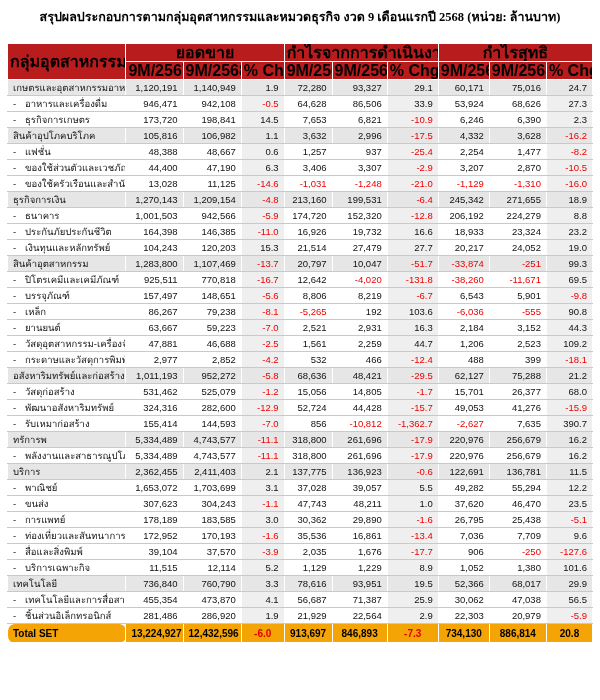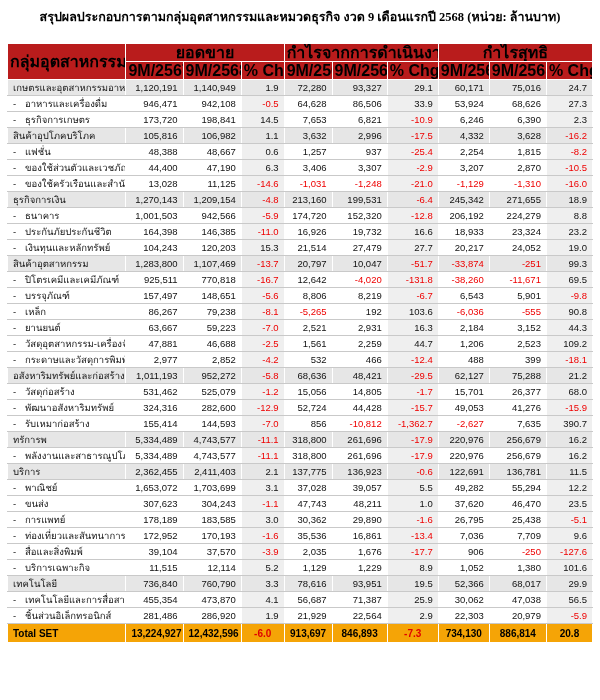--- a/index.html
+++ b/index.html
@@ -10,21 +10,21 @@
   thead th{background:#b91c1c;color:#000;font-weight:bold;text-align:center;border-color:#fff;font-size:16px;padding:2px 2px;}
   thead th.group-head{border-bottom:1.5px solid #fff;}
   td.name{text-align:left;color:#111;padding-left:5px;}
   td.name .dash{display:inline-block;width:12px;}
   td.num{text-align:right;color:#111;}
   td.pct{background:#EFEFEF;}
   tr.group td{background:#E6E6E6;}
   tr.group td.pct{background:#E6E6E6;}
   td.neg{color:#EE0000;}
   tfoot td, tfoot th{background:#F5A406;font-weight:bold;border-color:#fff;font-size:10px;padding:2.5px 5px;}
-  tfoot th{text-align:left;}
+  tfoot th{text-align:left;border-radius:7px;}
   tfoot td{text-align:center;}
   tfoot td.neg{color:#E00000;}
 </style>
 </head>
 <body>
 
 <div class="page">
   <div class="title">สรุปผลประกอบการตามกลุ่มอุตสาหกรรมและหมวดธุรกิจ งวด 9 เดือนแรกปี 2568 (หน่วย: ล้านบาท)</div>
 
   <table>
@@ -110,21 +110,21 @@
         </tr>
         <tr>
           <td class="name"><span class="dash">-</span>แฟชั่น</td>
           <td class="num">48,388</td>
           <td class="num">48,667</td>
           <td class="num pct">0.6</td>
           <td class="num">1,257</td>
           <td class="num">937</td>
           <td class="num pct neg">-25.4</td>
           <td class="num">2,254</td>
-          <td class="num">1,815</td>
+          <td class="num">1,477</td>
           <td class="num pct neg">-8.2</td>
         </tr>
         <tr>
           <td class="name"><span class="dash">-</span>ของใช้ส่วนตัวและเวชภัณฑ์</td>
           <td class="num">44,400</td>
           <td class="num">47,190</td>
           <td class="num pct">6.3</td>
           <td class="num">3,406</td>
           <td class="num">3,307</td>
           <td class="num pct neg">-2.9</td>

